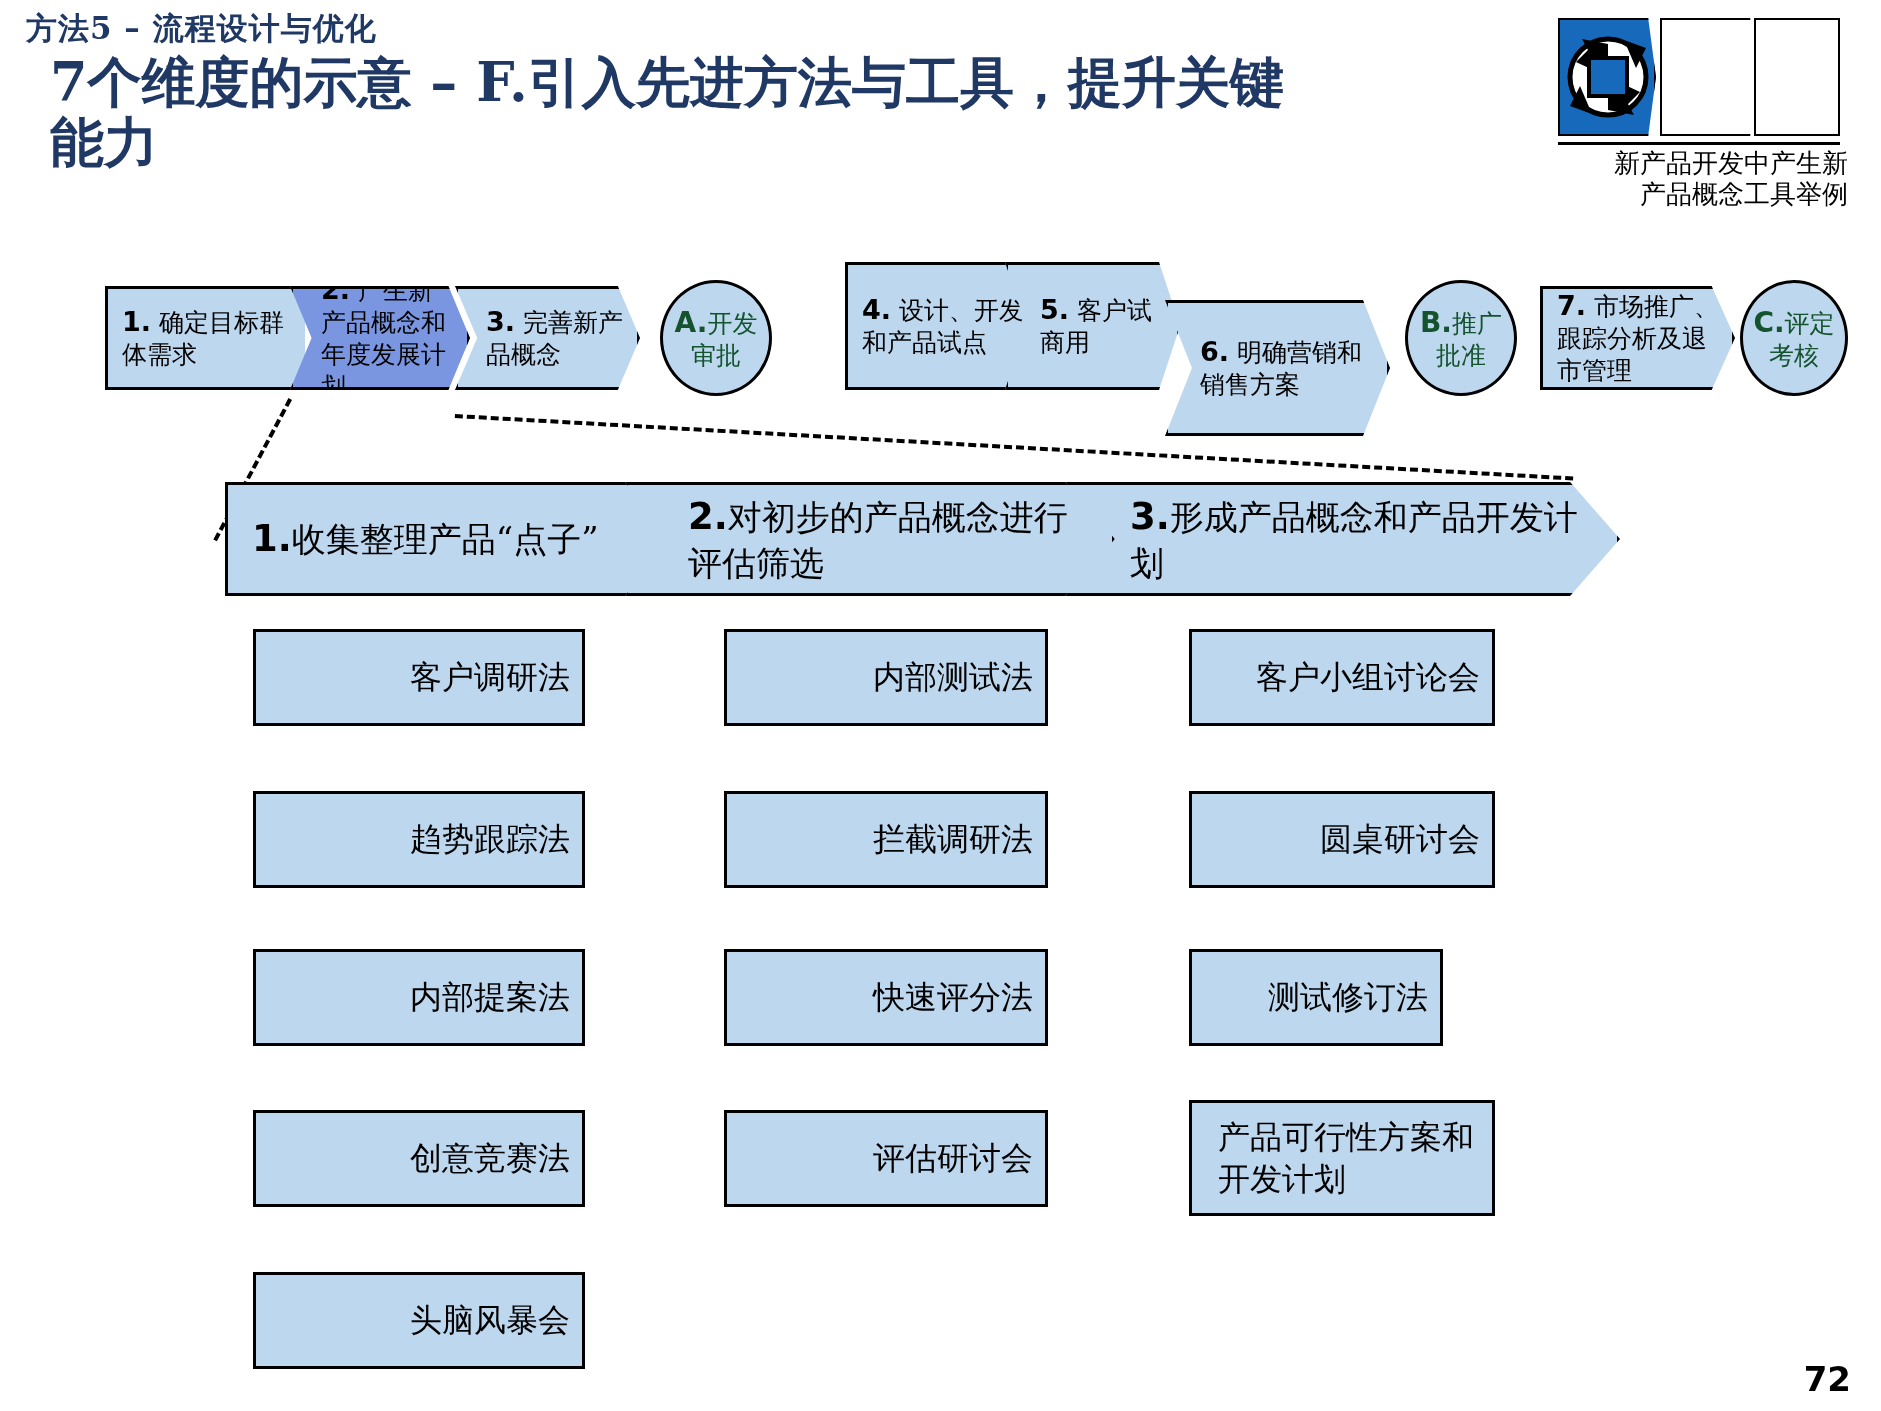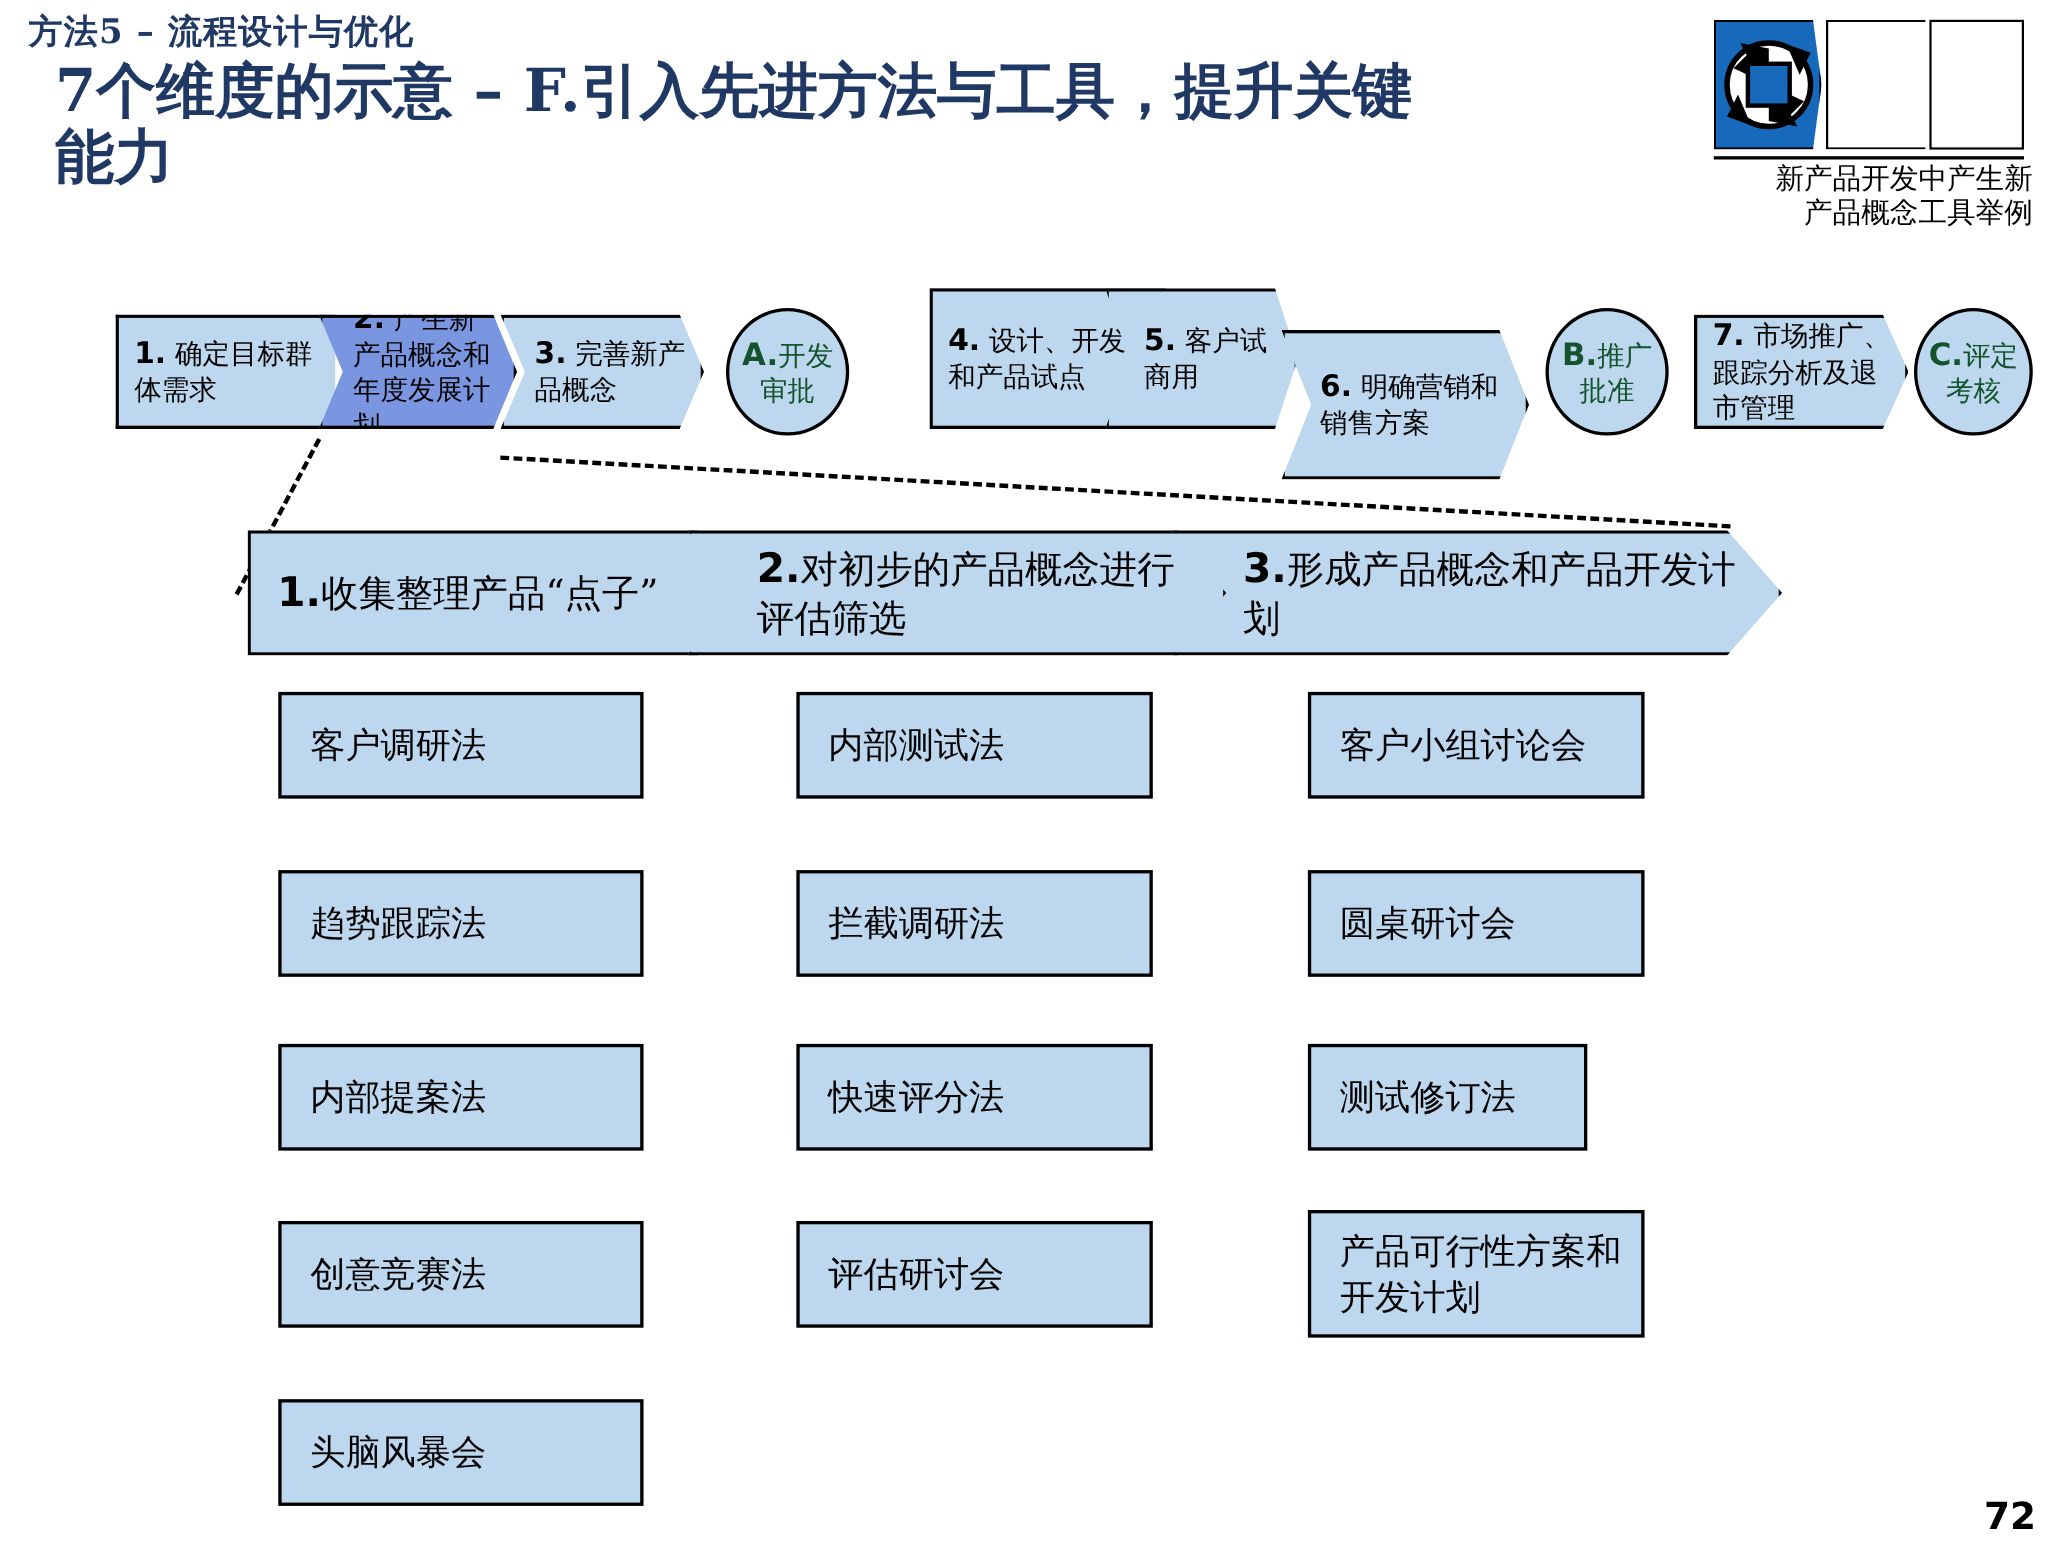--- a/index.html
+++ b/index.html
@@ -180,20 +180,21 @@
     position: absolute;
     background: #BDD7EE;
     border: 3px solid #000;
     box-sizing: border-box;
     display: flex;
     align-items: center;
     font-family: "DejaVu Serif", "Liberation Serif", serif;
     font-size: 32px;
     line-height: 1.32;
     color: #000;
+    justify-content: flex-end;
   }
   .method-box .mtxt { padding-left: 26px; padding-right: 12px; }
 
   
   .dash-line {
     position: absolute;
     height: 0;
     border-top: 4px dashed #000;
     transform-origin: 0 0;
   }

